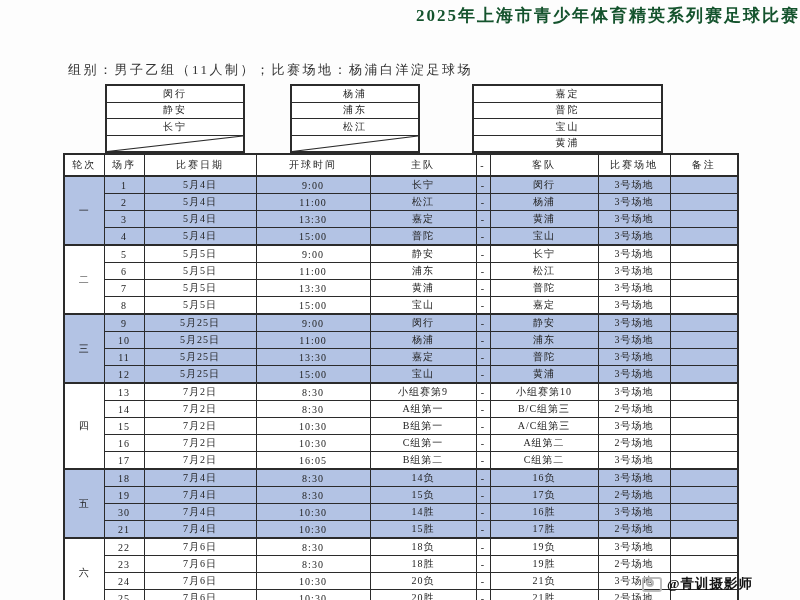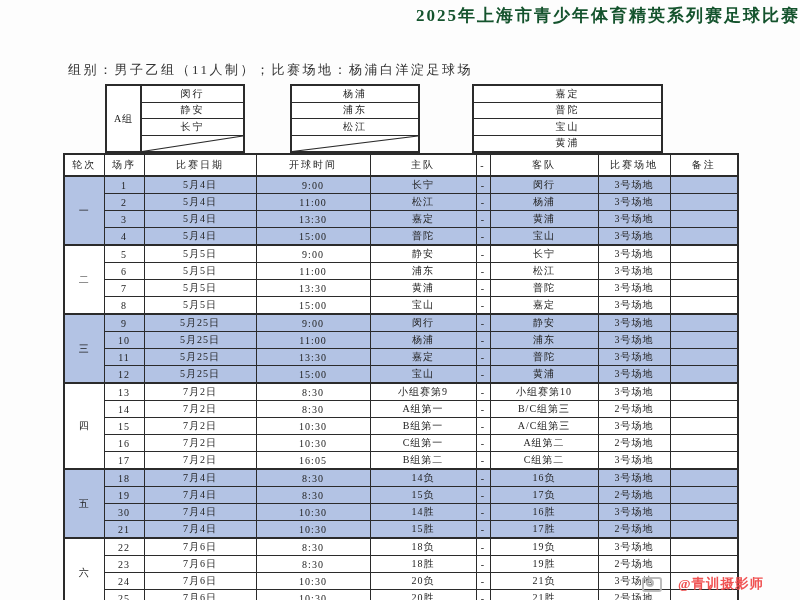--- a/index.html
+++ b/index.html
@@ -34,39 +34,38 @@
     border:1px solid #2b2b2b;font-size:10px;text-align:center;padding:0;overflow:hidden;
     white-space:nowrap;letter-spacing:1px;font-weight:normal;color:#222;
   }
   table.sched thead th{height:20px;border-bottom:2px solid #2b2b2b;letter-spacing:2px;}
   table.sched tbody td{height:16px;}
   td.c-round{border-right:2px solid #2b2b2b;font-size:10px;}
   td.c-no,td.c-date,td.c-time{font-weight:bold;}
   tr.blue td{background:#b3c3e4;}
   tr.round-start td{border-top:2px solid #2b2b2b;}
   
-  .watermark{position:absolute;left:642px;top:575px;display:flex;align-items:center;gap:16px;
-             color:#ef4444;font-size:13.5px;font-weight:bold;letter-spacing:1px;opacity:.92;}
+  .watermark{position:absolute;left:642px;top:575px;display:flex;align-items:center;gap:5px;
+             color:#000000;font-size:13.5px;font-weight:bold;letter-spacing:1px;opacity:.92;}
   .cam{width:16px;height:11px;border:2px solid #b7b7b7;border-radius:3px;position:relative;display:inline-block;}
   .cam::after{content:'';position:absolute;width:4px;height:4px;border:2px solid #b7b7b7;border-radius:50%;left:2px;top:0;}
 </style>
 </head>
 <body>
 
 <div class="page">
 
   <div class="titles">
     <div class="title-line">2025年上海市青少年体育精英系列赛足球比赛</div>
   </div>
 
   <div class="meta">组别：男子乙组（11人制）；比赛场地：杨浦白洋淀足球场</div>
 
   <div class="groups" id="groups">
       <div class="gtable g0">
-        <div class="glabel">A组</div>
         <div class="gteams">
           <div class="gteam">闵行</div>
           <div class="gteam">静安</div>
           <div class="gteam">长宁</div>
           <div class="gteam">
             <svg viewBox="0 0 100 17" preserveAspectRatio="none">
               <line x1="0" y1="17" x2="100" y2="0" stroke="#2b2b2b" stroke-width="1.2"></line>
             </svg>
           </div>
         </div>

